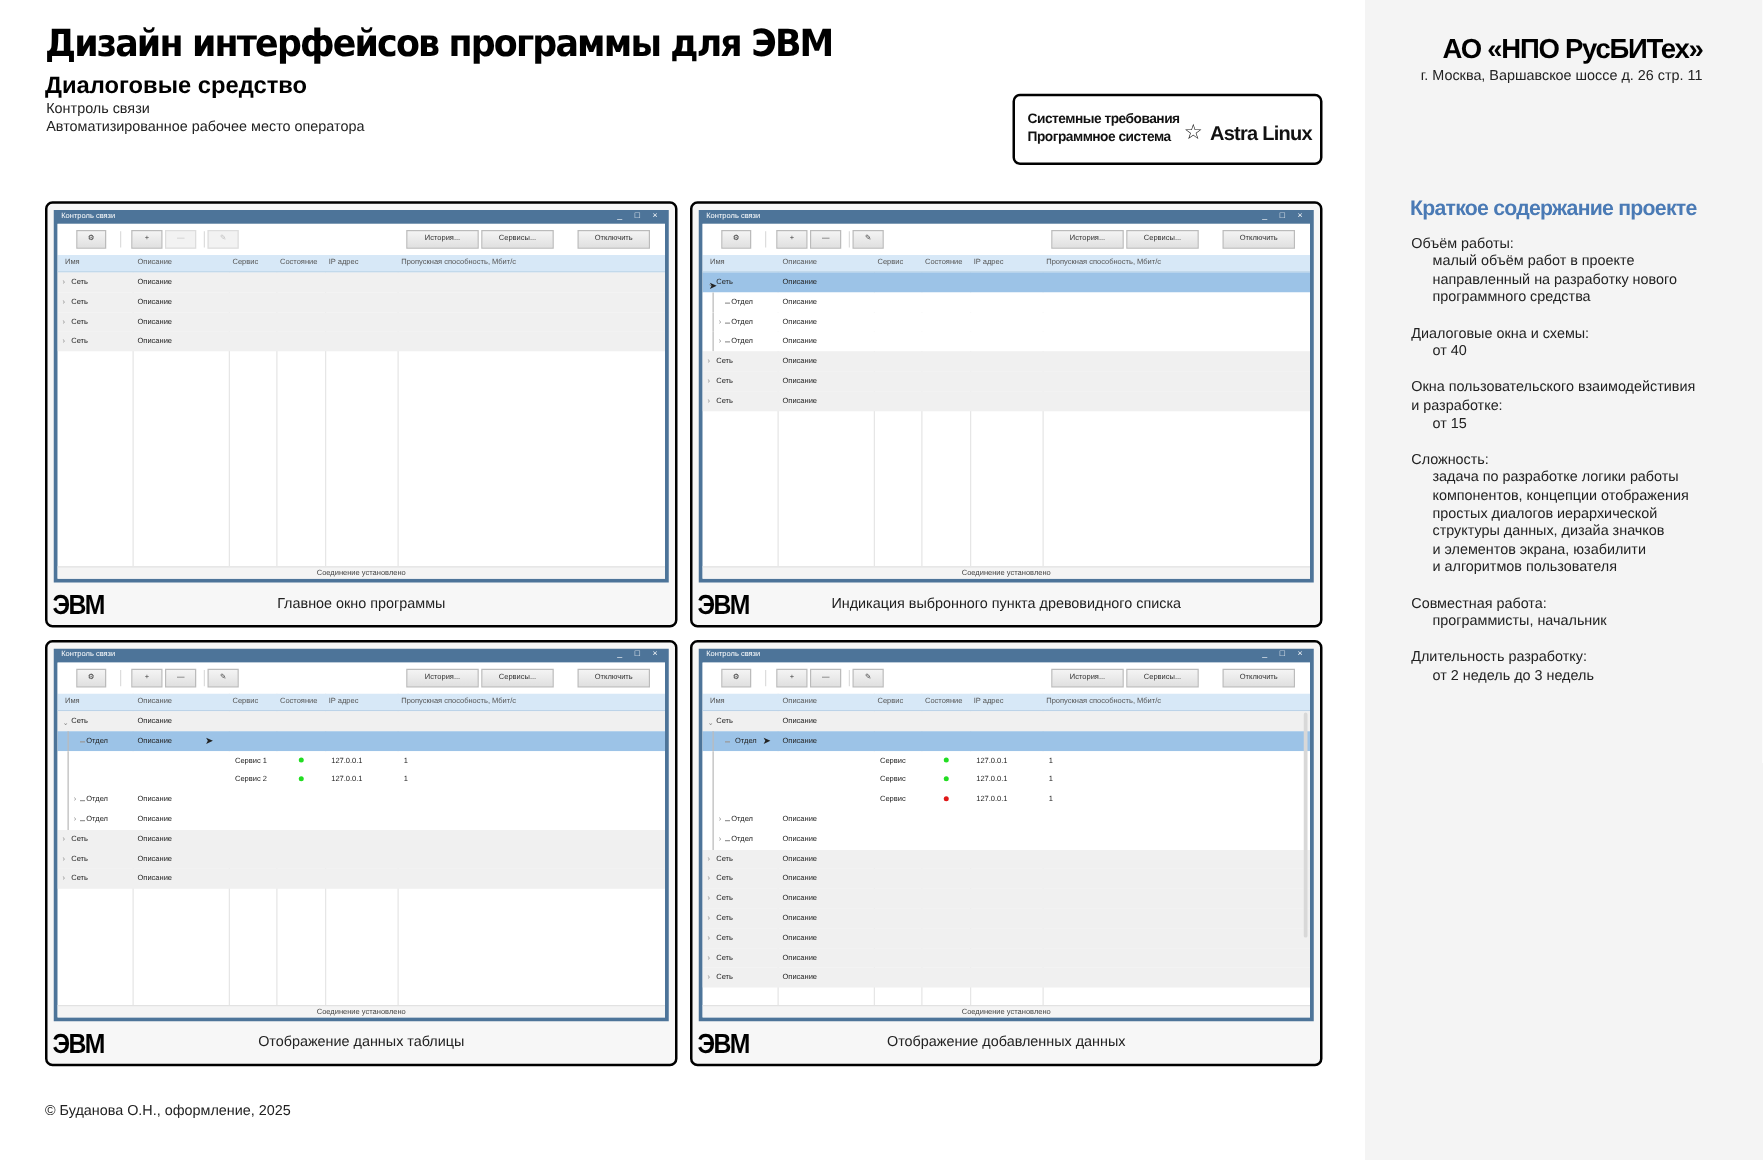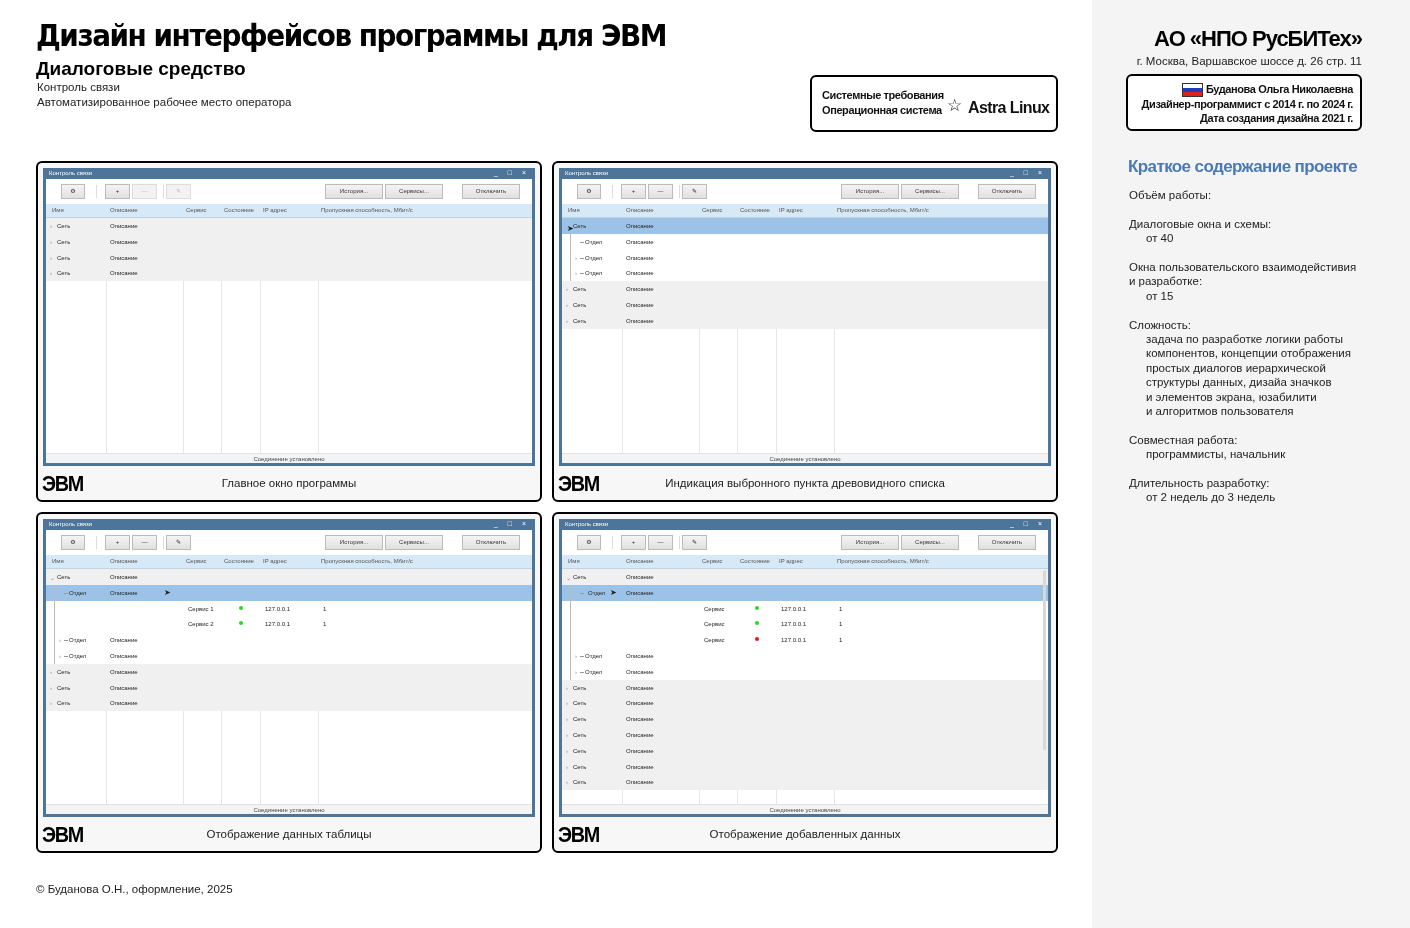--- a/index.html
+++ b/index.html
@@ -68,42 +68,35 @@
 </head>
 <body>
 
 <div class="main-title">Дизайн интерфейсов программы для ЭВМ</div>
 <div class="subtitle">Диалоговые средство</div>
 <div class="sub-line l1">Контроль связи</div>
 <div class="sub-line l2">Автоматизированное рабочее место оператора</div>
 
 <div class="sysreq">
   <div class="r1">Системные требования</div>
-  <div class="r2">Операционная система</div>
+  <div class="r2">Программное система</div>
   <div class="star">☆</div>
   <div class="os">Astra Linux</div>
 </div>
 
 <div class="sidebar">
   <div class="company">АО «НПО РусБИТех»</div>
   <div class="address">г. Москва, Варшавское шоссе д. 26 стр. 11</div>
-  <div class="author-box">
-    <div class="flag">
-      <i style="background:#ffffff"></i>
-        <i style="background:#1c3fbf"></i>
-        <i style="background:#e0201e"></i>
-    </div>
-    <div class="line l1">Буданова Ольга Николаевна</div>
-    <div class="line l2">Дизайнер-программист с 2014 г. по 2024 г.</div>
-    <div class="line l3">Дата создания дизайна 2021 г.</div>
-  </div>
   <div class="summary-title">Краткое содержание проекте</div>
   <div class="summary" id="summary">
       <div class="item">
         <div style="white-space:pre-line">Объём работы:</div>
+                 <div class="val">малый объём работ в проекте
+направленный на разработку нового
+программного средства</div>
       </div>
       <div class="item">
         <div style="white-space:pre-line">Диалоговые окна и схемы:</div>
                  <div class="val">от 40</div>
       </div>
       <div class="item">
         <div style="white-space:pre-line">Окна пользовательского взаимодейстивия
 и разработке:</div>
                  <div class="val">от 15</div>
       </div>

